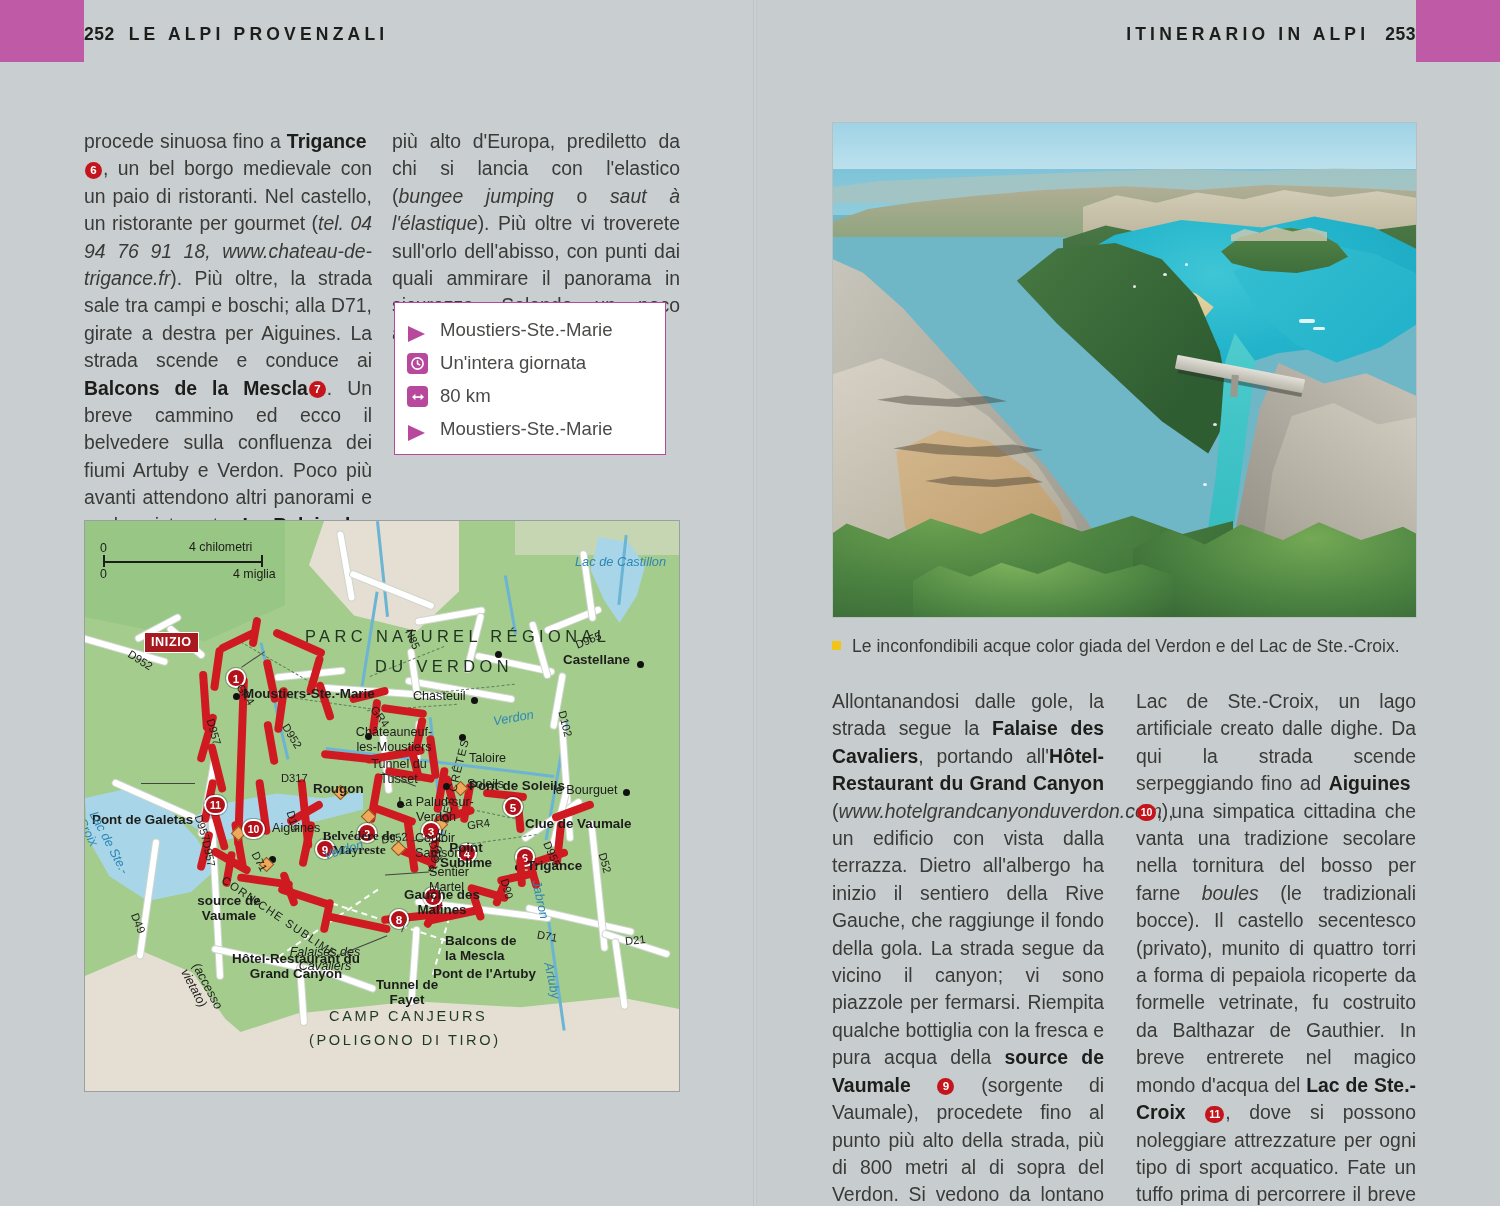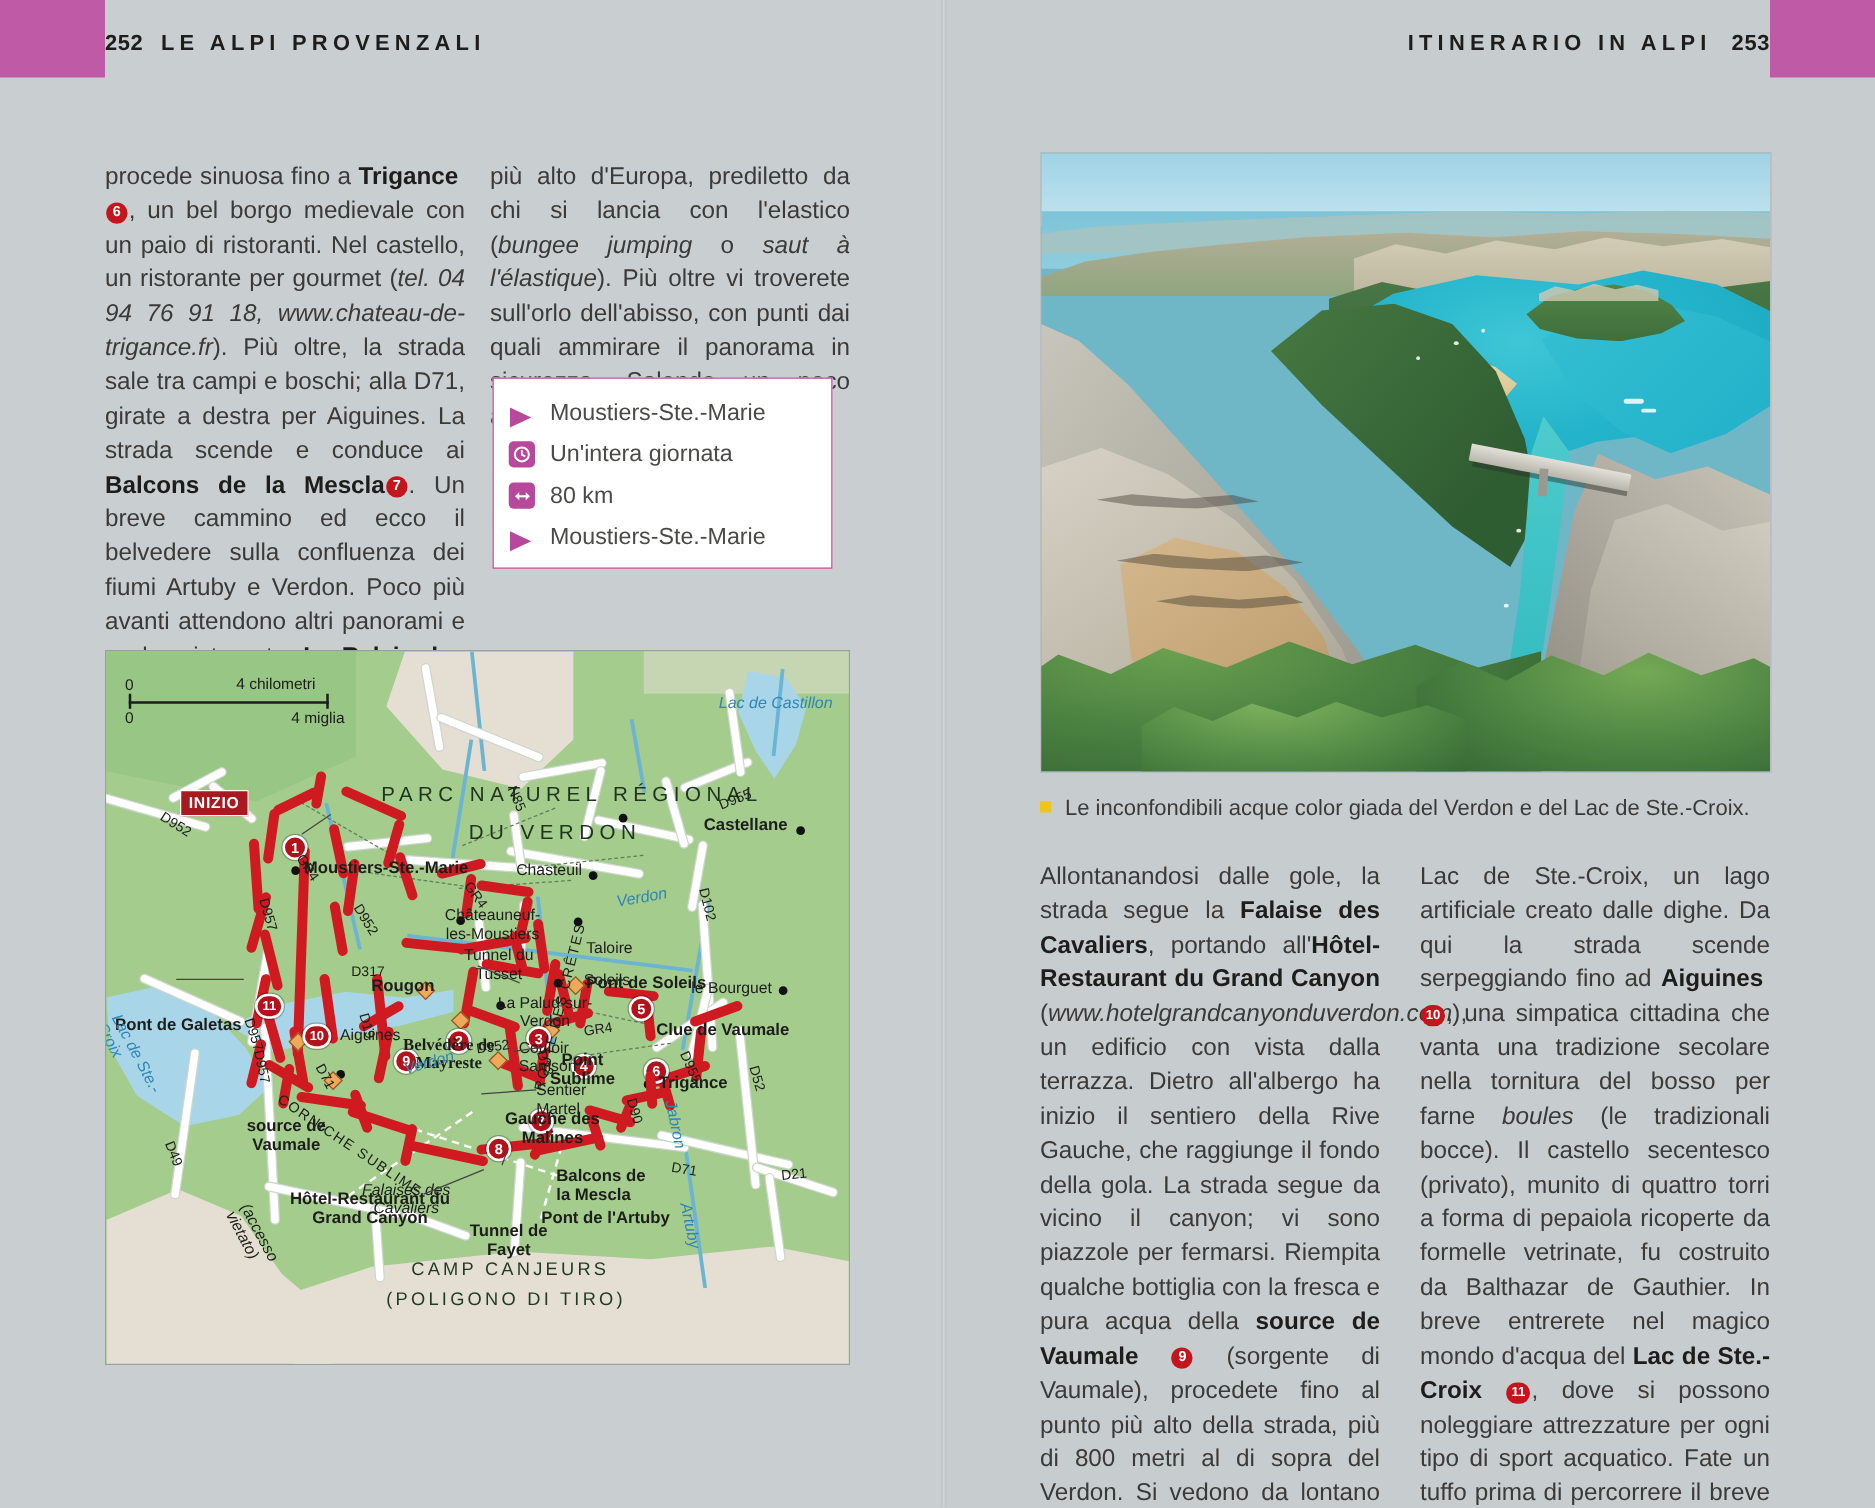--- a/index.html
+++ b/index.html
@@ -610,21 +610,21 @@
 
   <div class="mlabel park" style="left:220px;top:108px;">PARC NATUREL RÉGIONAL</div>
   <div class="mlabel park" style="left:290px;top:138px;">DU VERDON</div>
 
   <div class="mlabel camp" style="left:244px;top:488px;">CAMP CANJEURS</div>
   <div class="mlabel camp" style="left:224px;top:512px;">(POLIGONO DI TIRO)</div>
 
   <div class="mlabel town" style="left:158px;top:166px;">Moustiers-Ste.-Marie</div>
   <div class="mlabel town" style="left:478px;top:132px;">Castellane</div>
   <div class="mlabel" style="left:328px;top:168px;">Chasteuil</div>
-  <div class="mlabel town" style="left:212px;top:261px;text-align:center;">Rougon</div>
+  <div class="mlabel town" style="left:228px;top:261px;text-align:center;">Rougon</div>
   <div class="mlabel" style="left:384px;top:206px;margin-top:24px;">Taloire</div>
   <div class="mlabel" style="left:382px;top:256px;">Soleils</div>
   <div class="mlabel" style="left:468px;top:262px;">le Bourguet</div>
   <div class="mlabel town" style="left:442px;top:338px;">Trigance</div>
   <div class="mlabel" style="left:187px;top:300px;">Aiguines</div>
   <div class="mlabel" style="left:264px;top:204px;width:90px;white-space:normal;text-align:center;line-height:15px;">Châteauneuf-les-Moustiers</div>
   <div class="mlabel" style="left:312px;top:274px;width:78px;white-space:normal;text-align:center;line-height:15px;">La Palud-sur-Verdon</div>
 
   <div class="mlabel b" style="left:7px;top:256px;">Pont de Galetas</div>
   <div class="mlabel b" style="left:232px;top:272px;width:84px;white-space:normal;text-align:center;line-height:14px;font-family:Liberation Serif, serif;">Belvédère de Mayreste</div>

